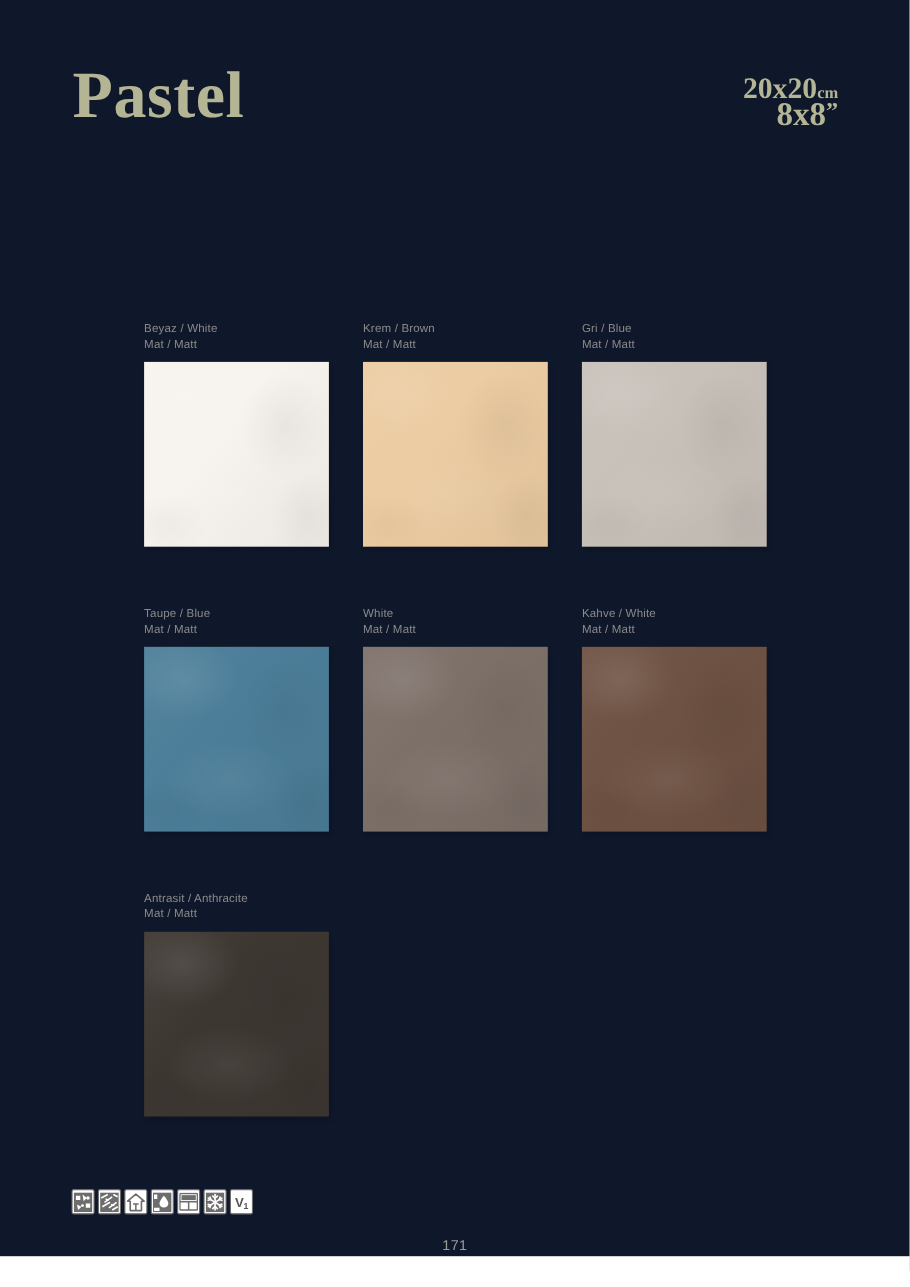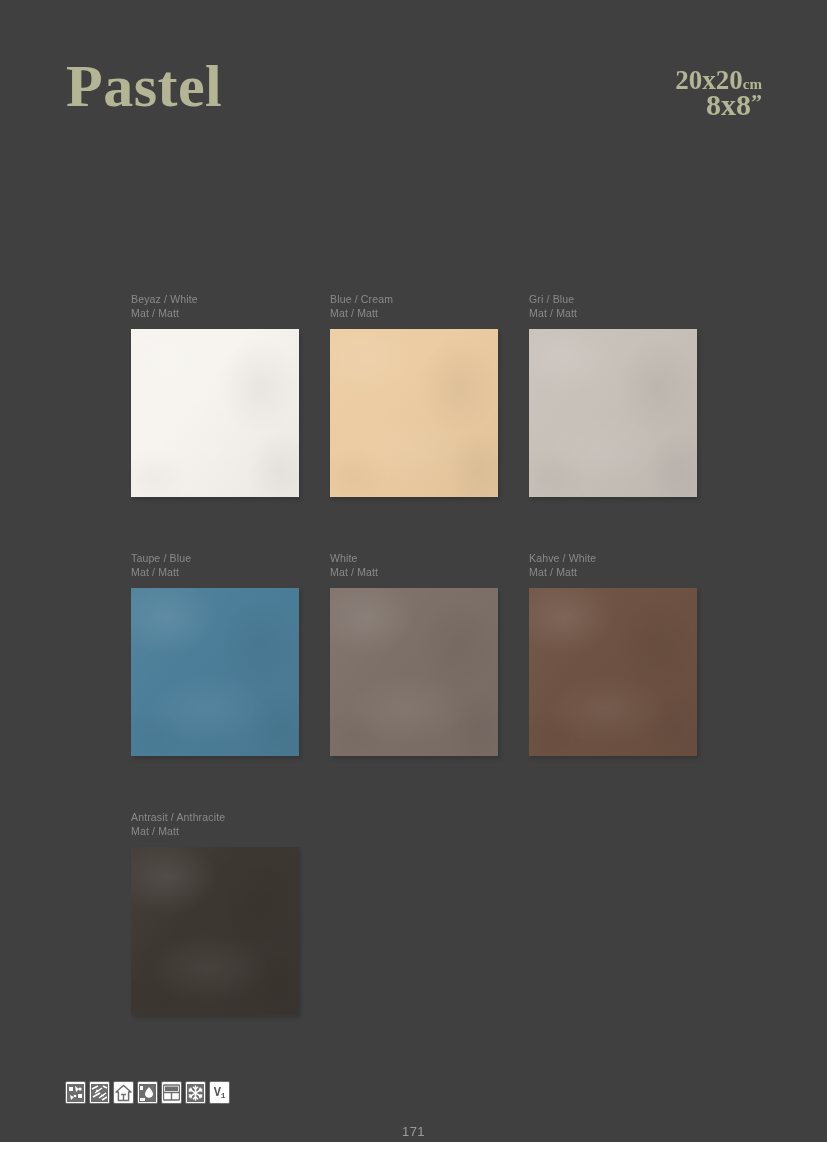--- a/index.html
+++ b/index.html
@@ -9,21 +9,21 @@
     height: 1170px;
     background: #ffffff;
     font-family: "Liberation Sans", sans-serif;
     overflow: hidden;
   }
 
   .page {
     position: relative;
     width: 827px;
     height: 1142px;
-    background: #404040;
+    background: #0f172a;
   }
 
   
   .header {
     position: absolute;
     left: 0;
     top: 58px;
     width: 827px;
     height: 80px;
   }
@@ -152,21 +152,21 @@
     background: #ffffff;
     display: flex;
     align-items: center;
     justify-content: center;
     overflow: hidden;
   }
 
   .spec-icon svg { display: block; }
 
   .shade-label {
-    font-family: Liberation Mono, monospace;
+    font-family: Liberation Sans, sans-serif;
     font-size: 12px;
     font-weight: 700;
     color: #575757;
     line-height: 1;
     letter-spacing: -0.3px;
   }
   .shade-label sub {
     font-size: 8px;
     font-weight: 700;
     vertical-align: baseline;
@@ -207,21 +207,21 @@
       <div class="tile-cell">
         <div class="tile-labels">
           <span class="tile-name">Beyaz / White</span>
           <span class="tile-finish">Mat / Matt</span>
         </div>
         <div class="tile-swatch" style="background-color: rgb(247, 244, 239);"></div>
       </div>
 
       <div class="tile-cell">
         <div class="tile-labels">
-          <span class="tile-name">Blue / Cream</span>
+          <span class="tile-name">Krem / Brown</span>
           <span class="tile-finish">Mat / Matt</span>
         </div>
         <div class="tile-swatch" style="background-color: rgb(236, 204, 162);"></div>
       </div>
 
       <div class="tile-cell">
         <div class="tile-labels">
           <span class="tile-name">Gri / Blue</span>
           <span class="tile-finish">Mat / Matt</span>
         </div>

